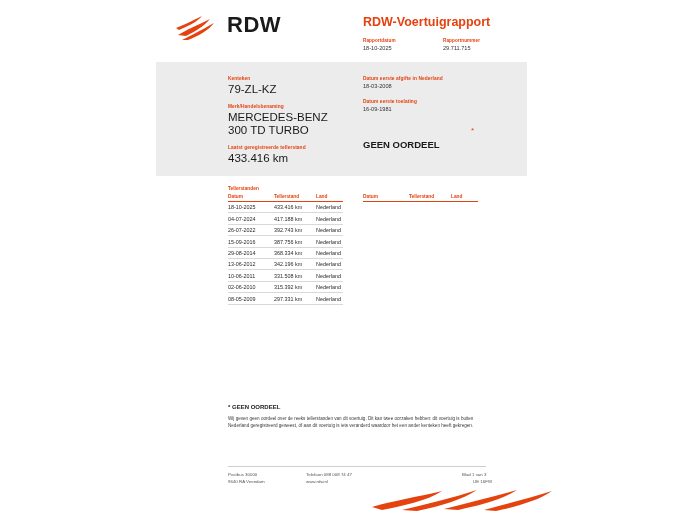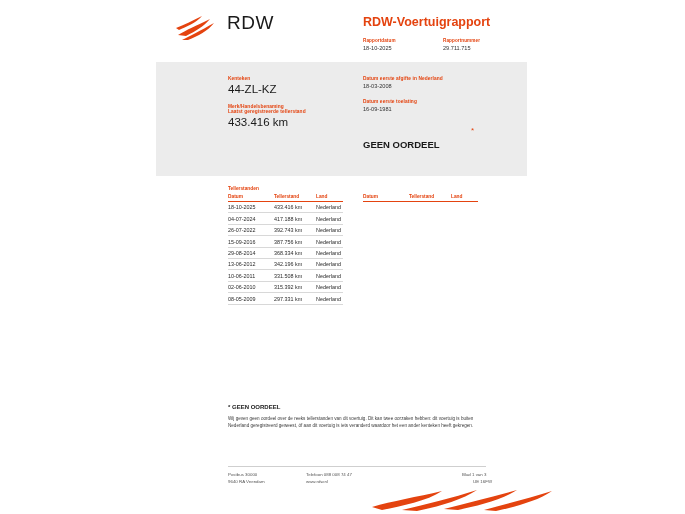--- a/index.html
+++ b/index.html
@@ -32,22 +32,22 @@
     position: absolute;
     left: 176px;
     top: 16px;
     width: 42px;
     height: 26px;
   }
   .logo-text {
     position: absolute;
     left: 227px;
     top: 12px;
-    font-size: 19px;
-    font-weight: normal;
+    font-size: 22px;
+    font-weight: bold;
     letter-spacing: 0.5px;
     color: #1a1a1a;
   }
   .doc-title {
     position: absolute;
     left: 363px;
     top: 15px;
     font-size: 12.5px;
     font-weight: bold;
     color: #e4430f;
@@ -249,23 +249,27 @@
         <div class="meta-label">Rapportnummer</div>
         <div class="meta-value">29.711.715</div>
       </div>
     </div>
   </div>
 
   <div class="panel"></div>
 
   <div class="panel-left">
     <div class="fld-label">Kenteken</div>
-    <div class="fld-value">44-ZL-KZ</div>
+    <div class="fld-value">79-ZL-KZ</div>
 
     <div class="fld-label">Merk/Handelsbenaming</div>
+    <div class="fld-value" id="merk-value">
+        <div>MERCEDES-BENZ</div>
+        <div>300 TD TURBO</div>
+      </div>
 
     <div class="fld-label">Laatst geregistreerde tellerstand</div>
     <div class="fld-value">433.416 km</div>
   </div>
 
   <div class="panel-right">
     <div class="fld-label">Datum eerste afgifte in Nederland</div>
     <div class="fld-value small">18-03-2008</div>
 
     <div class="fld-label">Datum eerste toelating</div>

